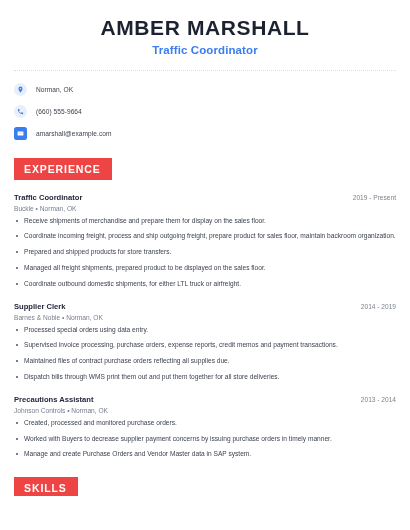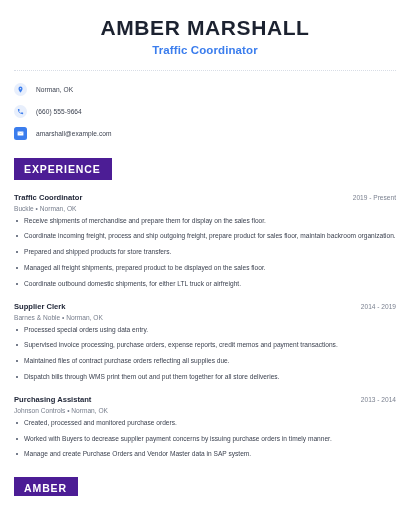--- a/index.html
+++ b/index.html
@@ -52,21 +52,21 @@
     flex: 0 0 auto;
   }
   .c-icon.square { border-radius: 2.5px; background: #3b7ded; }
   .c-icon svg { display: block; }
   .contact-text { font-size: 6.6px; color: #3c4250; letter-spacing: 0.05px; }
 
   
   .section { margin-top: 18px; }
   .section-title {
     display: inline-block;
-    background: #4c1d95;
+    background: #ef4444;
     color: #ffffff;
     font-size: 10.5px;
     font-weight: 700;
     letter-spacing: 0.9px;
     padding: 5px 11px 5px 10px;
   }
 
   
   .job { margin-top: 13px; }
   .job-head { display: flex; justify-content: space-between; align-items: baseline; }
@@ -167,35 +167,35 @@
           <div class="job-company">Barnes &amp; Noble • Norman, OK</div>
           <ul class="bullets">
             <li>Processed special orders using data entry.</li>
             <li>Supervised invoice processing, purchase orders, expense reports, credit memos and payment transactions.</li>
             <li>Maintained files of contract purchase orders reflecting all supplies due.</li>
             <li>Dispatch bills through WMS print them out and put them together for all store deliveries.</li>
           </ul>
         </div>
         <div class="job">
           <div class="job-head">
-            <div class="job-role">Purchasing Assistant</div>
+            <div class="job-role">Precautions Assistant</div>
             <div class="job-dates">2013 - 2014</div>
           </div>
           <div class="job-company">Johnson Controls • Norman, OK</div>
           <ul class="bullets">
             <li>Created, processed and monitored purchase orders.</li>
             <li>Worked with Buyers to decrease supplier payment concerns by issuing purchase orders in timely manner.</li>
             <li>Manage and create Purchase Orders and Vendor Master data in SAP system.</li>
           </ul>
         </div>
       </div>
   </div>
 
   <div class="section">
-    <div class="section-title">AMBER</div>
+    <div class="section-title">SKILLS</div>
     <div class="skills-wrap" id="skill-list">
         <span class="skill-chip">Safety Precautions</span>
         <span class="skill-chip">Supplier Performance</span>
         <span class="skill-chip">Traffic Management</span>
         <span class="skill-chip">ISO</span>
         <span class="skill-chip">Space Availability</span>
         <span class="skill-chip">Purchase Orders</span>
         <span class="skill-chip">Vendor Invoices</span>
         <span class="skill-chip">Inventory Reports</span>
         <span class="skill-chip">Safety Rules</span>

